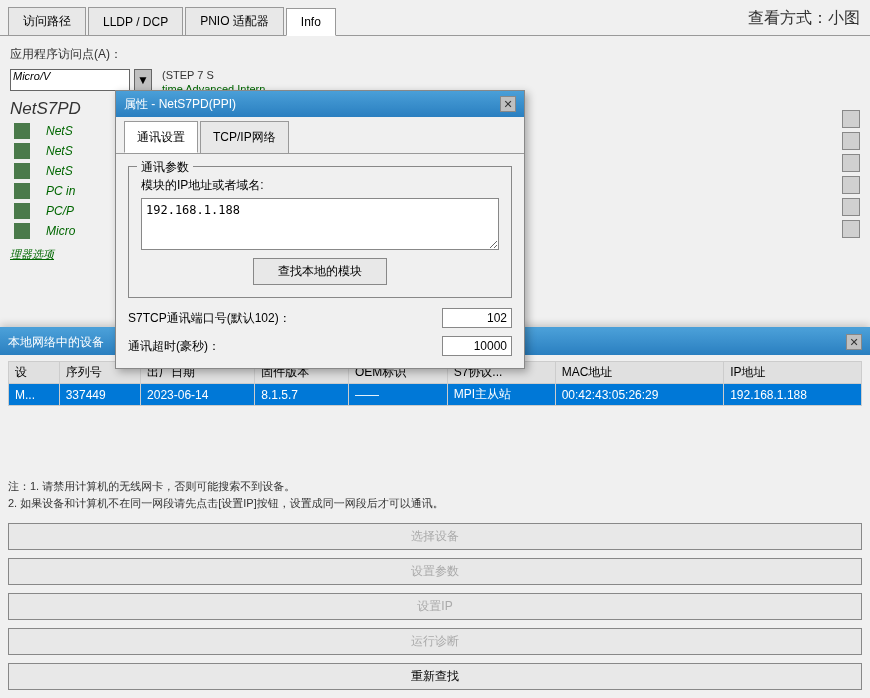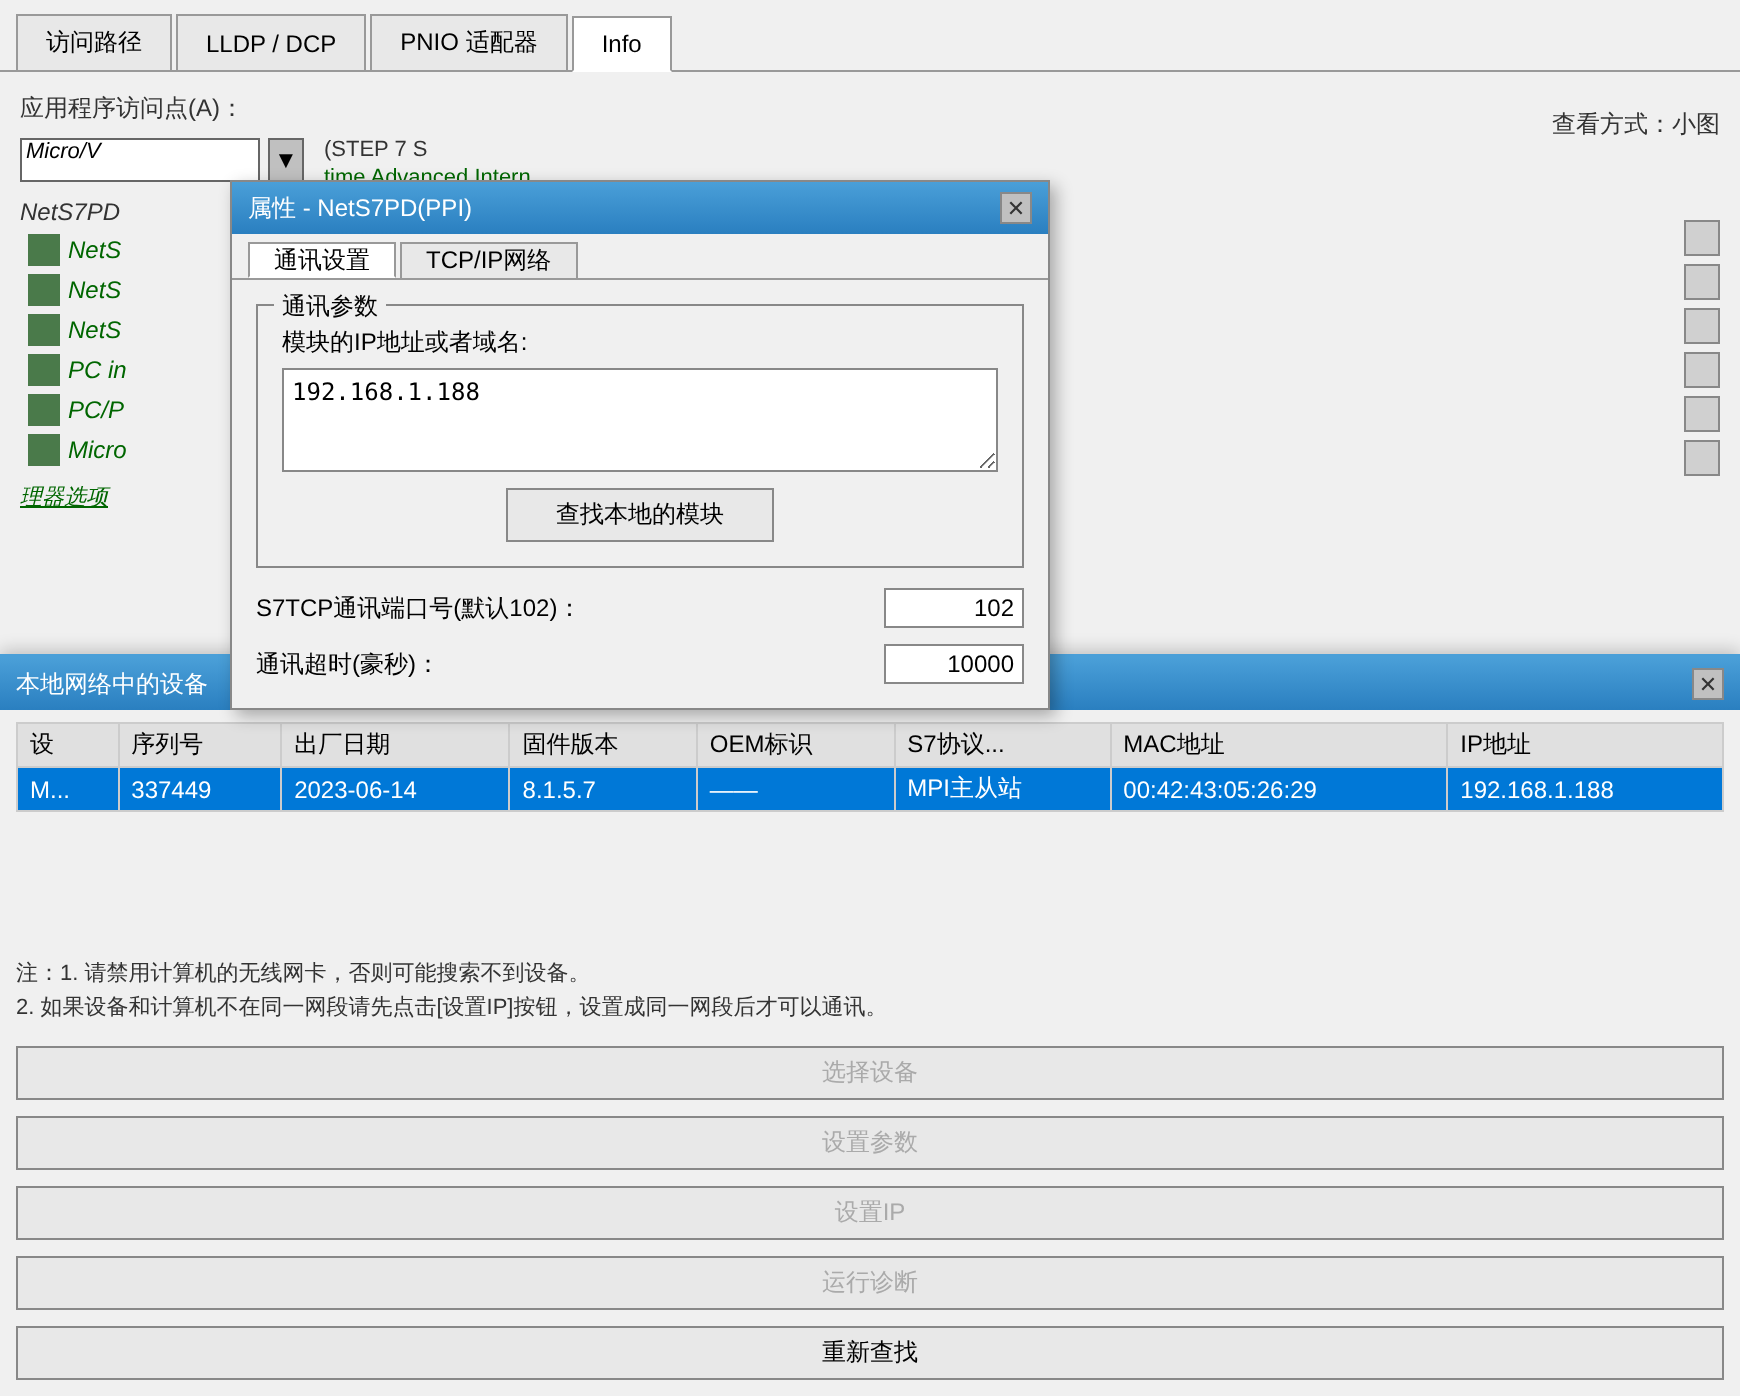--- a/index.html
+++ b/index.html
@@ -46,23 +46,22 @@
       background: #fff;
       border-bottom: 1px solid #fff;
       margin-bottom: -1px;
     }
 
     
     .view-mode {
       position: absolute;
       top: 8px;
       right: 10px;
-      font-size: 12px;
+      font-size: 16px;
       color: #333;
-      margin-top: 46px;
     }
 
     
     .content-area {
       padding: 10px;
       background: #f0f0f0;
     }
 
     
     .section-label {
@@ -80,21 +79,21 @@
 
     
     .sidebar {
       width: 90px;
       background: #f0f0f0;
       font-size: 12px;
     }
     .sidebar-item {
       display: flex;
       align-items: center;
-      gap: 4px;
+      gap: 16px;
       padding: 2px 4px;
       cursor: pointer;
       color: #006600;
     }
     .sidebar-item .icon {
       width: 16px;
       height: 16px;
       background: #4a8a4a;
       display: inline-block;
       flex-shrink: 0;
@@ -181,21 +180,21 @@
       background: #f0f0f0;
     }
     .dialog-tab {
       padding: 3px 12px;
       border: 1px solid #999;
       border-bottom: none;
       background: #e8e8e8;
       cursor: pointer;
       font-size: 12px;
       margin-right: 2px;
-      height: 18px;
+      height: 32px;
       display: flex;
       align-items: center;
     }
     .dialog-tab.active {
       background: #fff;
       border-bottom: 1px solid #fff;
       margin-bottom: -1px;
     }
 
     .dialog-body {
@@ -399,21 +398,21 @@
 
       <div style="display:flex; flex-direction:column; gap:4px;font-style:italic;">
         <div class="select-row">
           <div class="select-box">
             <span>Micro/V</span>
           </div>
           <div class="dropdown-arrow">▼</div>
         </div>
 
         <div class="sidebar">
-          <div style="font-size:12px; color:#333; margin-bottom:2px;">
+          <div style="font-size:17px; color:#333; margin-bottom:2px;">
             <span>NetS7PD</span>
           </div>
           <div class="sidebar-item">
             <div class="icon" style="width:16px;height:16px;background:#4a7a4a;"></div>
             <span>NetS</span>
           </div>
           <div class="sidebar-item">
             <div class="icon" style="width:16px;height:16px;background:#4a7a4a;"></div>
             <span>NetS</span>
           </div>

